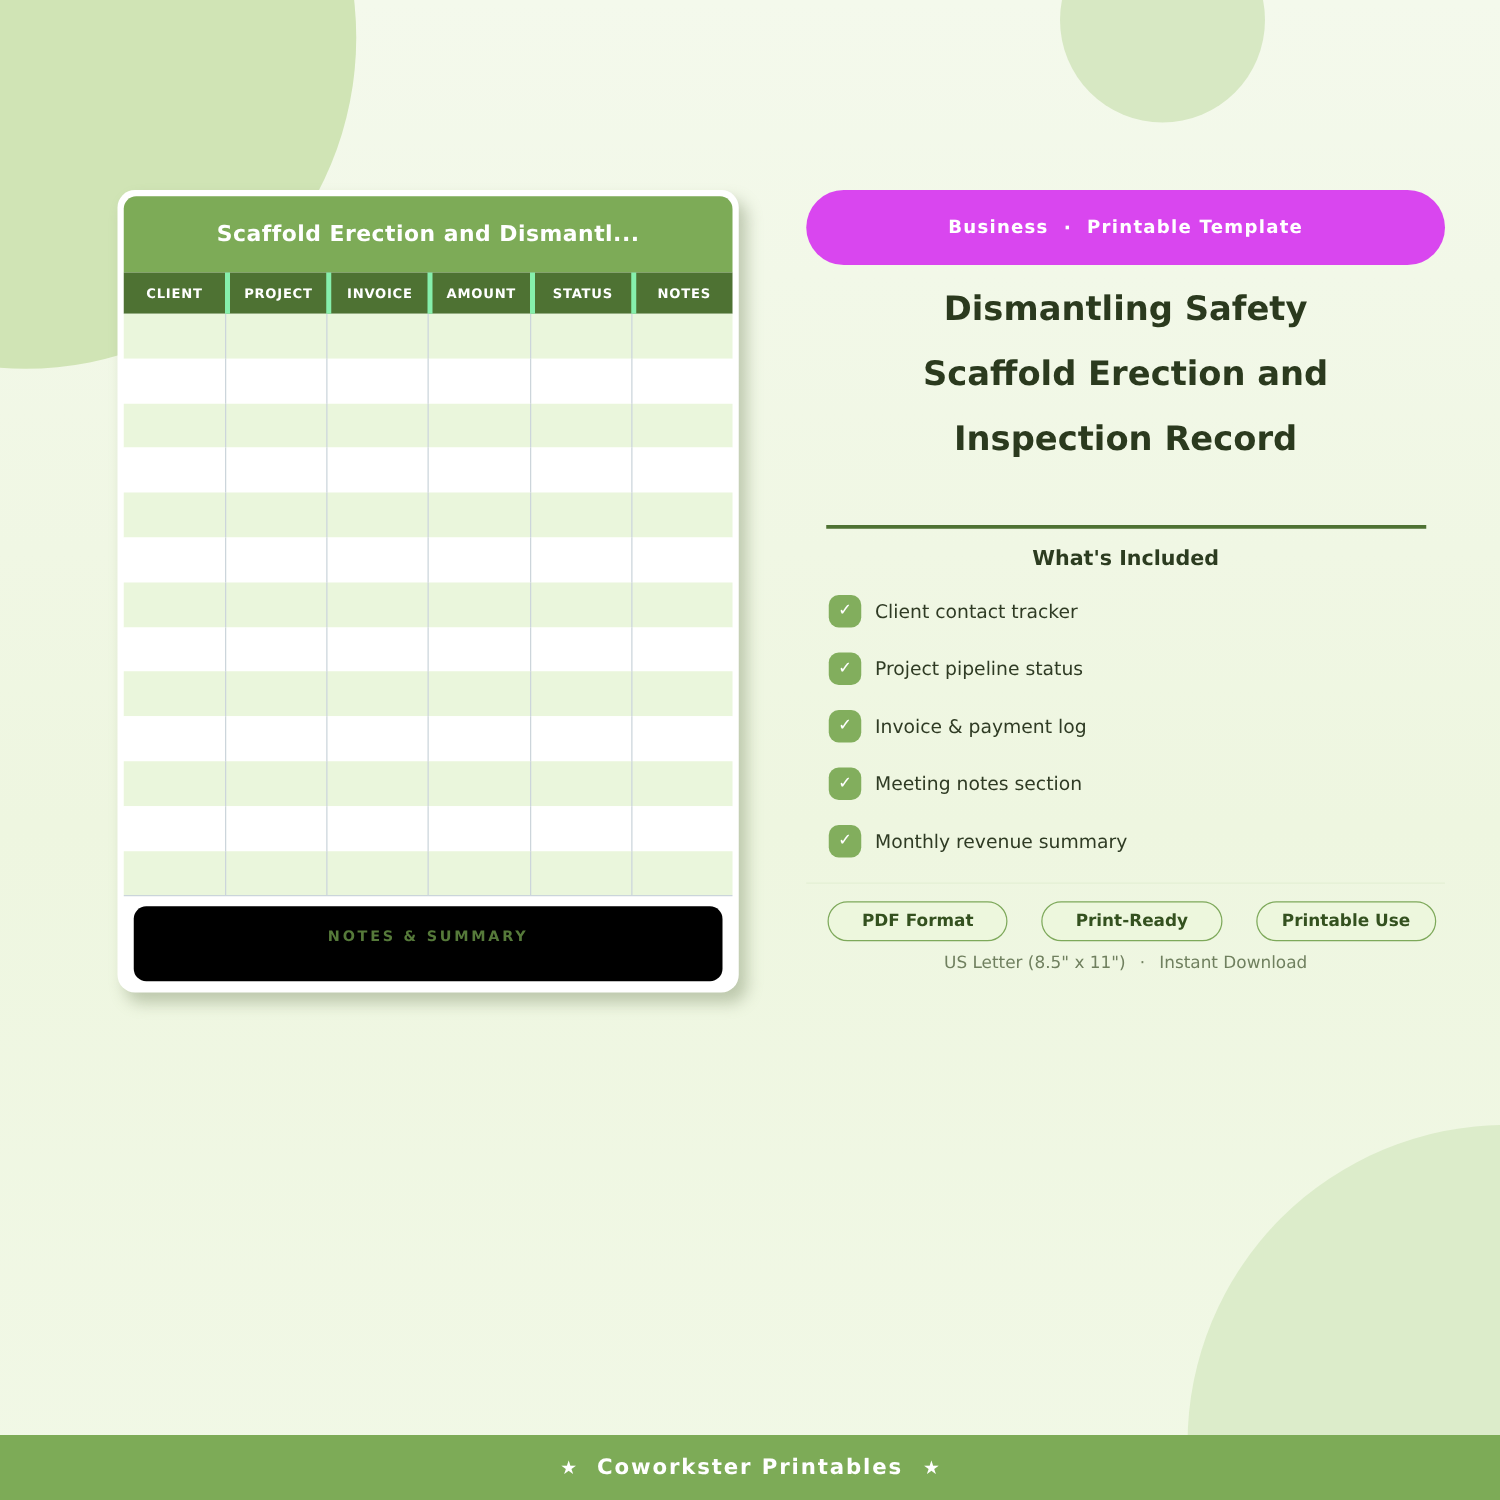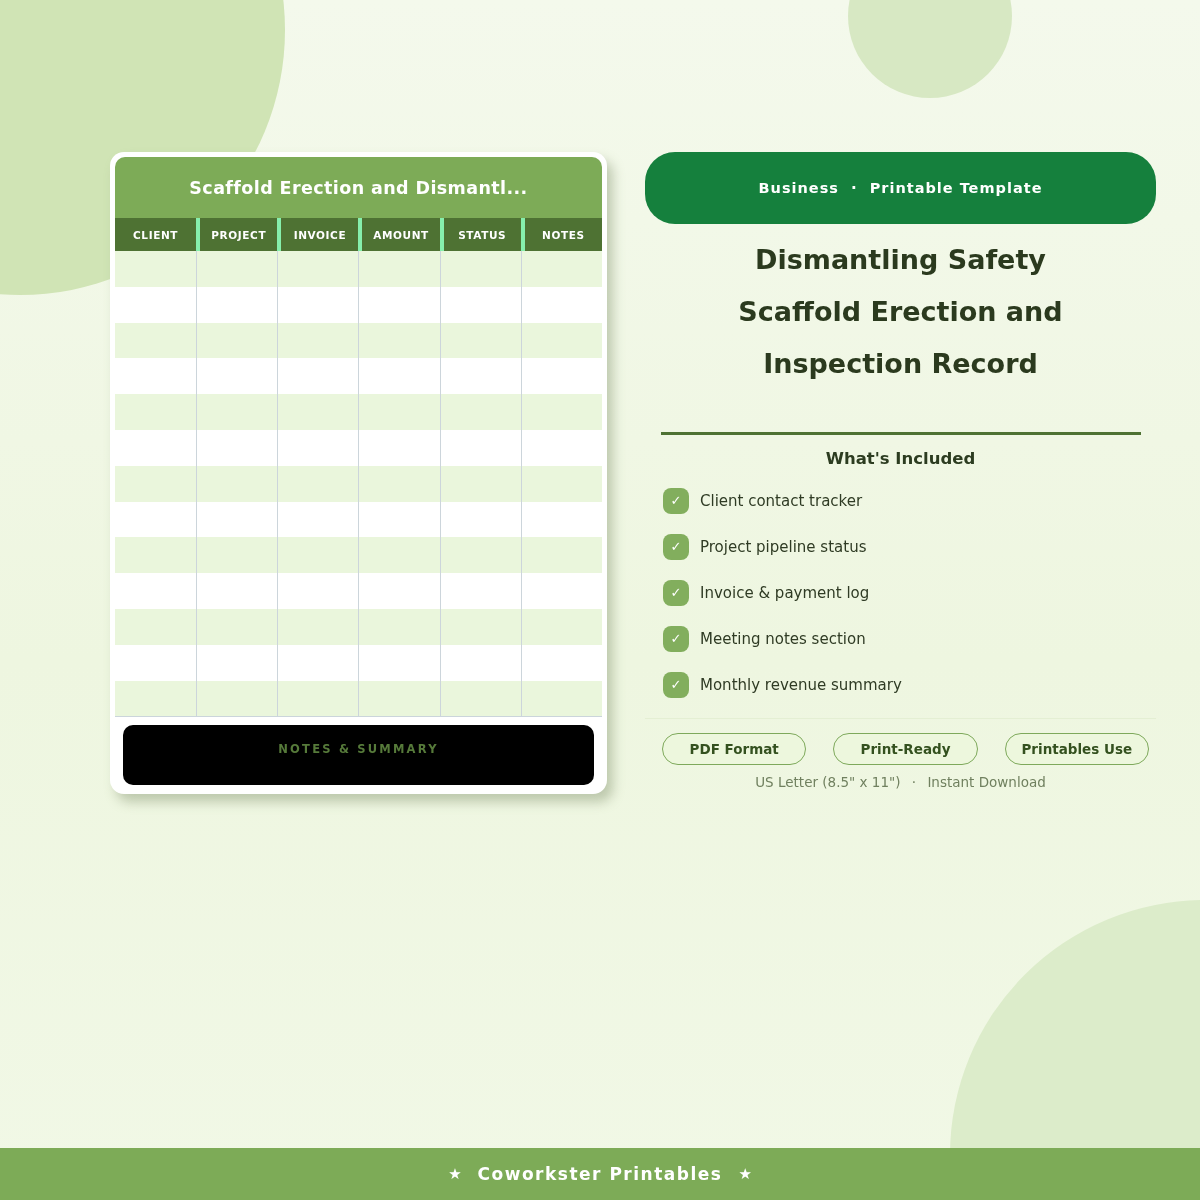--- a/index.html
+++ b/index.html
@@ -11,21 +11,21 @@
     overflow:hidden;
   }
   
   .circle { position:absolute; border-radius:50%; }
   .c-tl { left:-245px; top:-235px; width:530px; height:530px; background:#d0e4b5; }
   .c-tr { left:848px;  top:-66px;  width:164px; height:164px; background:#d7e8c3; }
   .c-br { left:950px;  top:900px;  width:510px; height:510px; background:#dcecca; }
 
   
   .card {
-    position:absolute; left:110px; top:152px; width:497px;
+    position:absolute; left:94px; top:152px; width:497px;
     background:#ffffff; border-radius:14px; padding:5px;
     box-shadow:6px 8px 12px rgba(128,145,108,.45);
   }
   .card-header {
     background:#7dab57; border-radius:10px 10px 0 0; height:61px;
     display:flex; align-items:center; justify-content:center;
   }
   .card-header .t {
     color:#ffffff; font-weight:bold; font-size:17.5px; letter-spacing:.4px;
   }
@@ -51,21 +51,21 @@
     margin:8px 8px 4px 8px; height:60px; background:#000000; border-radius:10px;
     display:flex; align-items:center; justify-content:center; padding-bottom:12px;
   }
   .notes-box .t {
     color:#567a3a; font-weight:bold; font-size:11.5px; letter-spacing:2.2px;
   }
 
   
   .right { position:absolute; left:645px; top:152px; width:511px; }
   .badge {
-    height:72px; border-radius:30px; background:#15803d;
+    height:60px; border-radius:30px; background:#d946ef;
     display:flex; align-items:center; justify-content:center;
     color:#ffffff; font-weight:bold; font-size:14.5px; letter-spacing:1px;
   }
   .badge .sep { margin:0 12px; font-size:15px; }
   .product-title {
     margin-top:10px; text-align:center;
     font-size:27px; font-weight:bold; color:#2b3a1e; line-height:52px;
   }
   .divider { margin:42px auto 0 auto; width:480px; height:2.5px; background:#4e7233; }
   .included-heading {
@@ -276,21 +276,21 @@
   </div>
 </div>
 
   <div class="actions-divider"></div>
 
   <div class="buttons">
   <button class="btn">PDF Format</button>
 
   <button class="btn">Print-Ready</button>
 
-  <button class="btn">Printables Use</button>
+  <button class="btn">Printable Use</button>
 </div>
 
   <div class="meta-line">
     <span>US Letter (8.5" x 11")</span>
     <span class="sep">·</span>
     <span>Instant Download</span>
   </div>
 </div>
 
 <div class="footer">

